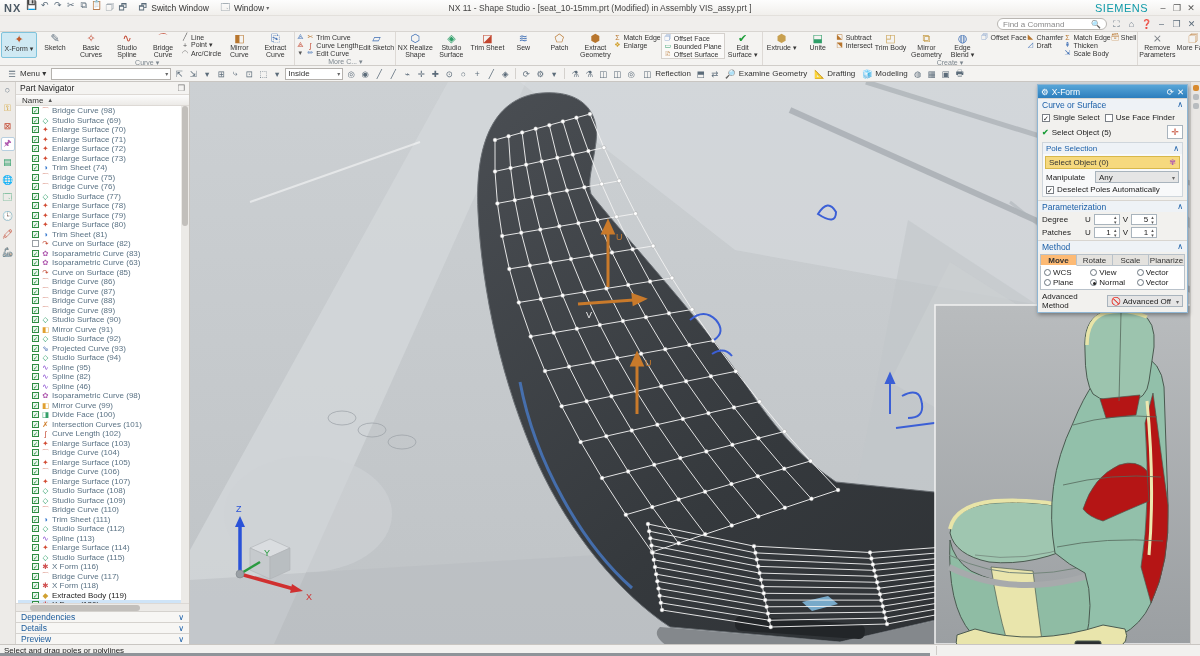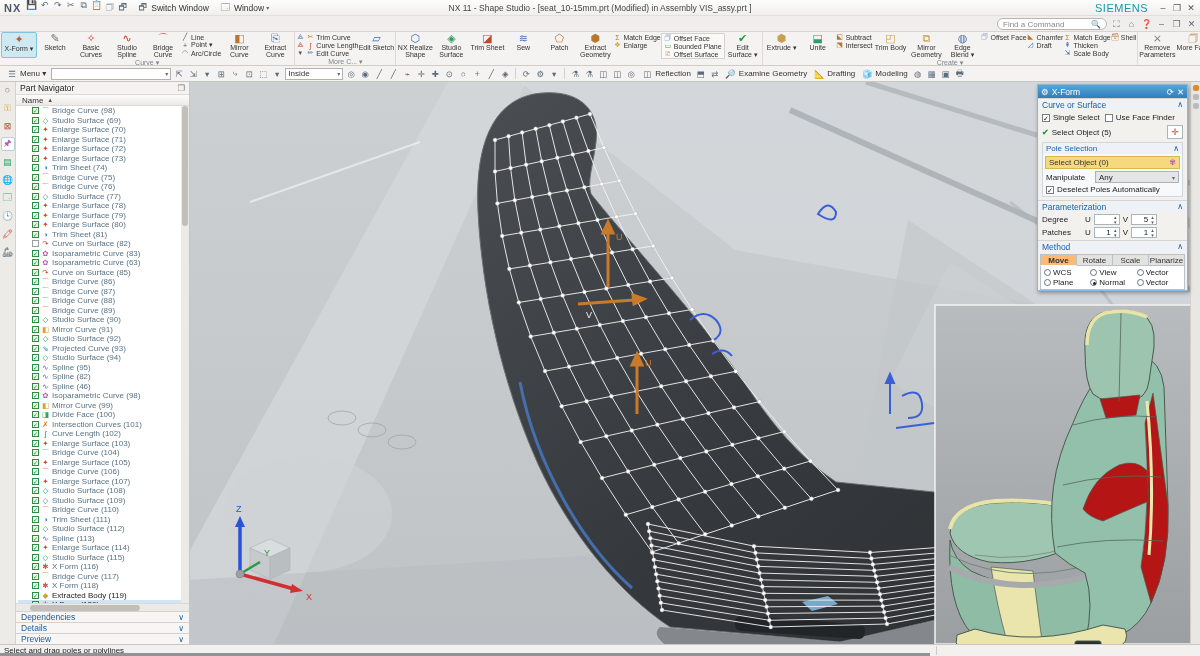--- a/index.html
+++ b/index.html
@@ -1255,19 +1255,28 @@
       </span>
       <span class="xrad on">
         <span class="dot"></span>
         <span>Normal</span>
       </span>
       <span class="xrad">
         <span class="dot"></span>
         <span>Vector</span>
       </span>
     </div>
+  <div class="xf-body">
+    <div class="xf-row">
+      <span style="width:62px;">Advanced Method</span>
+      <span class="xf-select">
+        <span><span style="color:#c2452e;">🚫</span> <span>Advanced Off</span></span>
+        <span class="caret">▾</span>
+      </span>
+    </div>
+  </div>
 </div>
 
 <div id="statusbar">
   <span>Select and drag poles or polylines</span>
   <span class="seg"></span>
 </div>
 <div id="bottom-edge"></div>
 
 </body></html>

